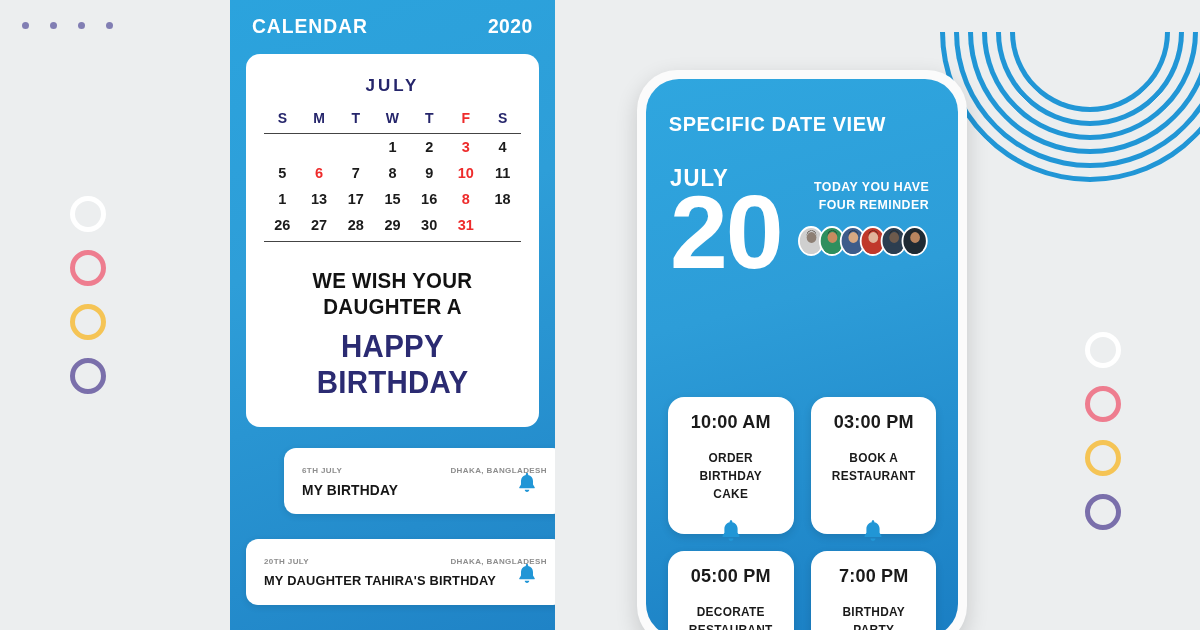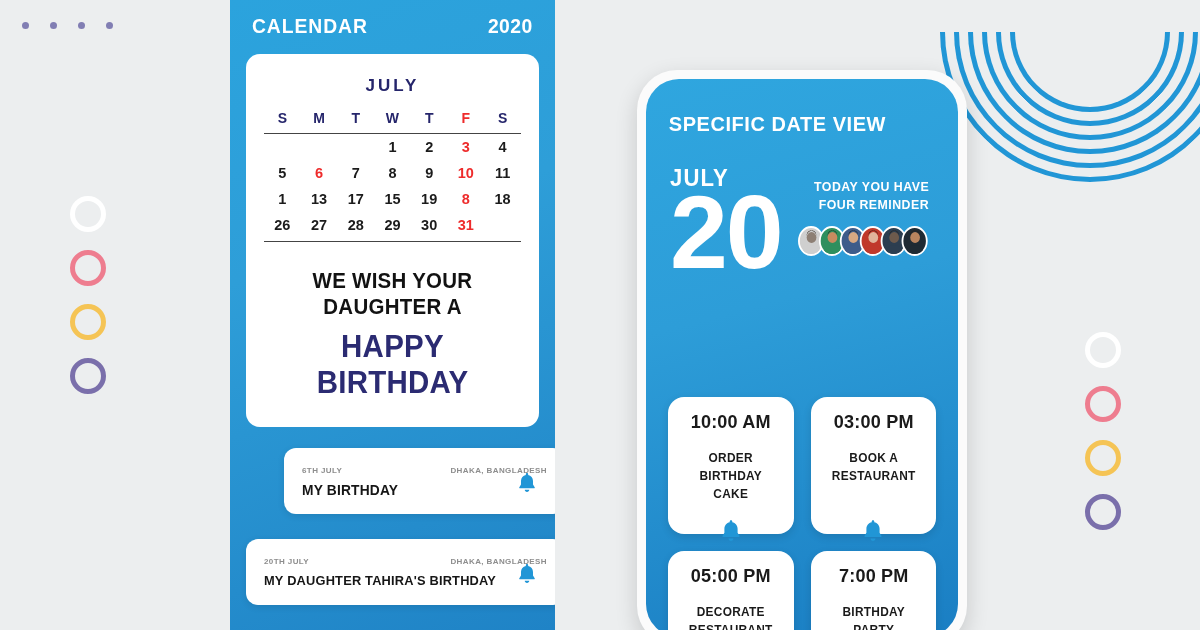--- a/index.html
+++ b/index.html
@@ -242,21 +242,21 @@
             <td>8</td>
             <td>9</td>
             <td class="red">10</td>
             <td>11</td>
           </tr>
           <tr>
             <td>1</td>
             <td>13</td>
             <td>17</td>
             <td>15</td>
-            <td>19</td>
+            <td>16</td>
             <td class="red">8</td>
             <td>18</td>
           </tr>
           <tr class="last-row">
             <td>26</td>
             <td>27</td>
             <td>28</td>
             <td>29</td>
             <td>30</td>
             <td class="red">31</td>

